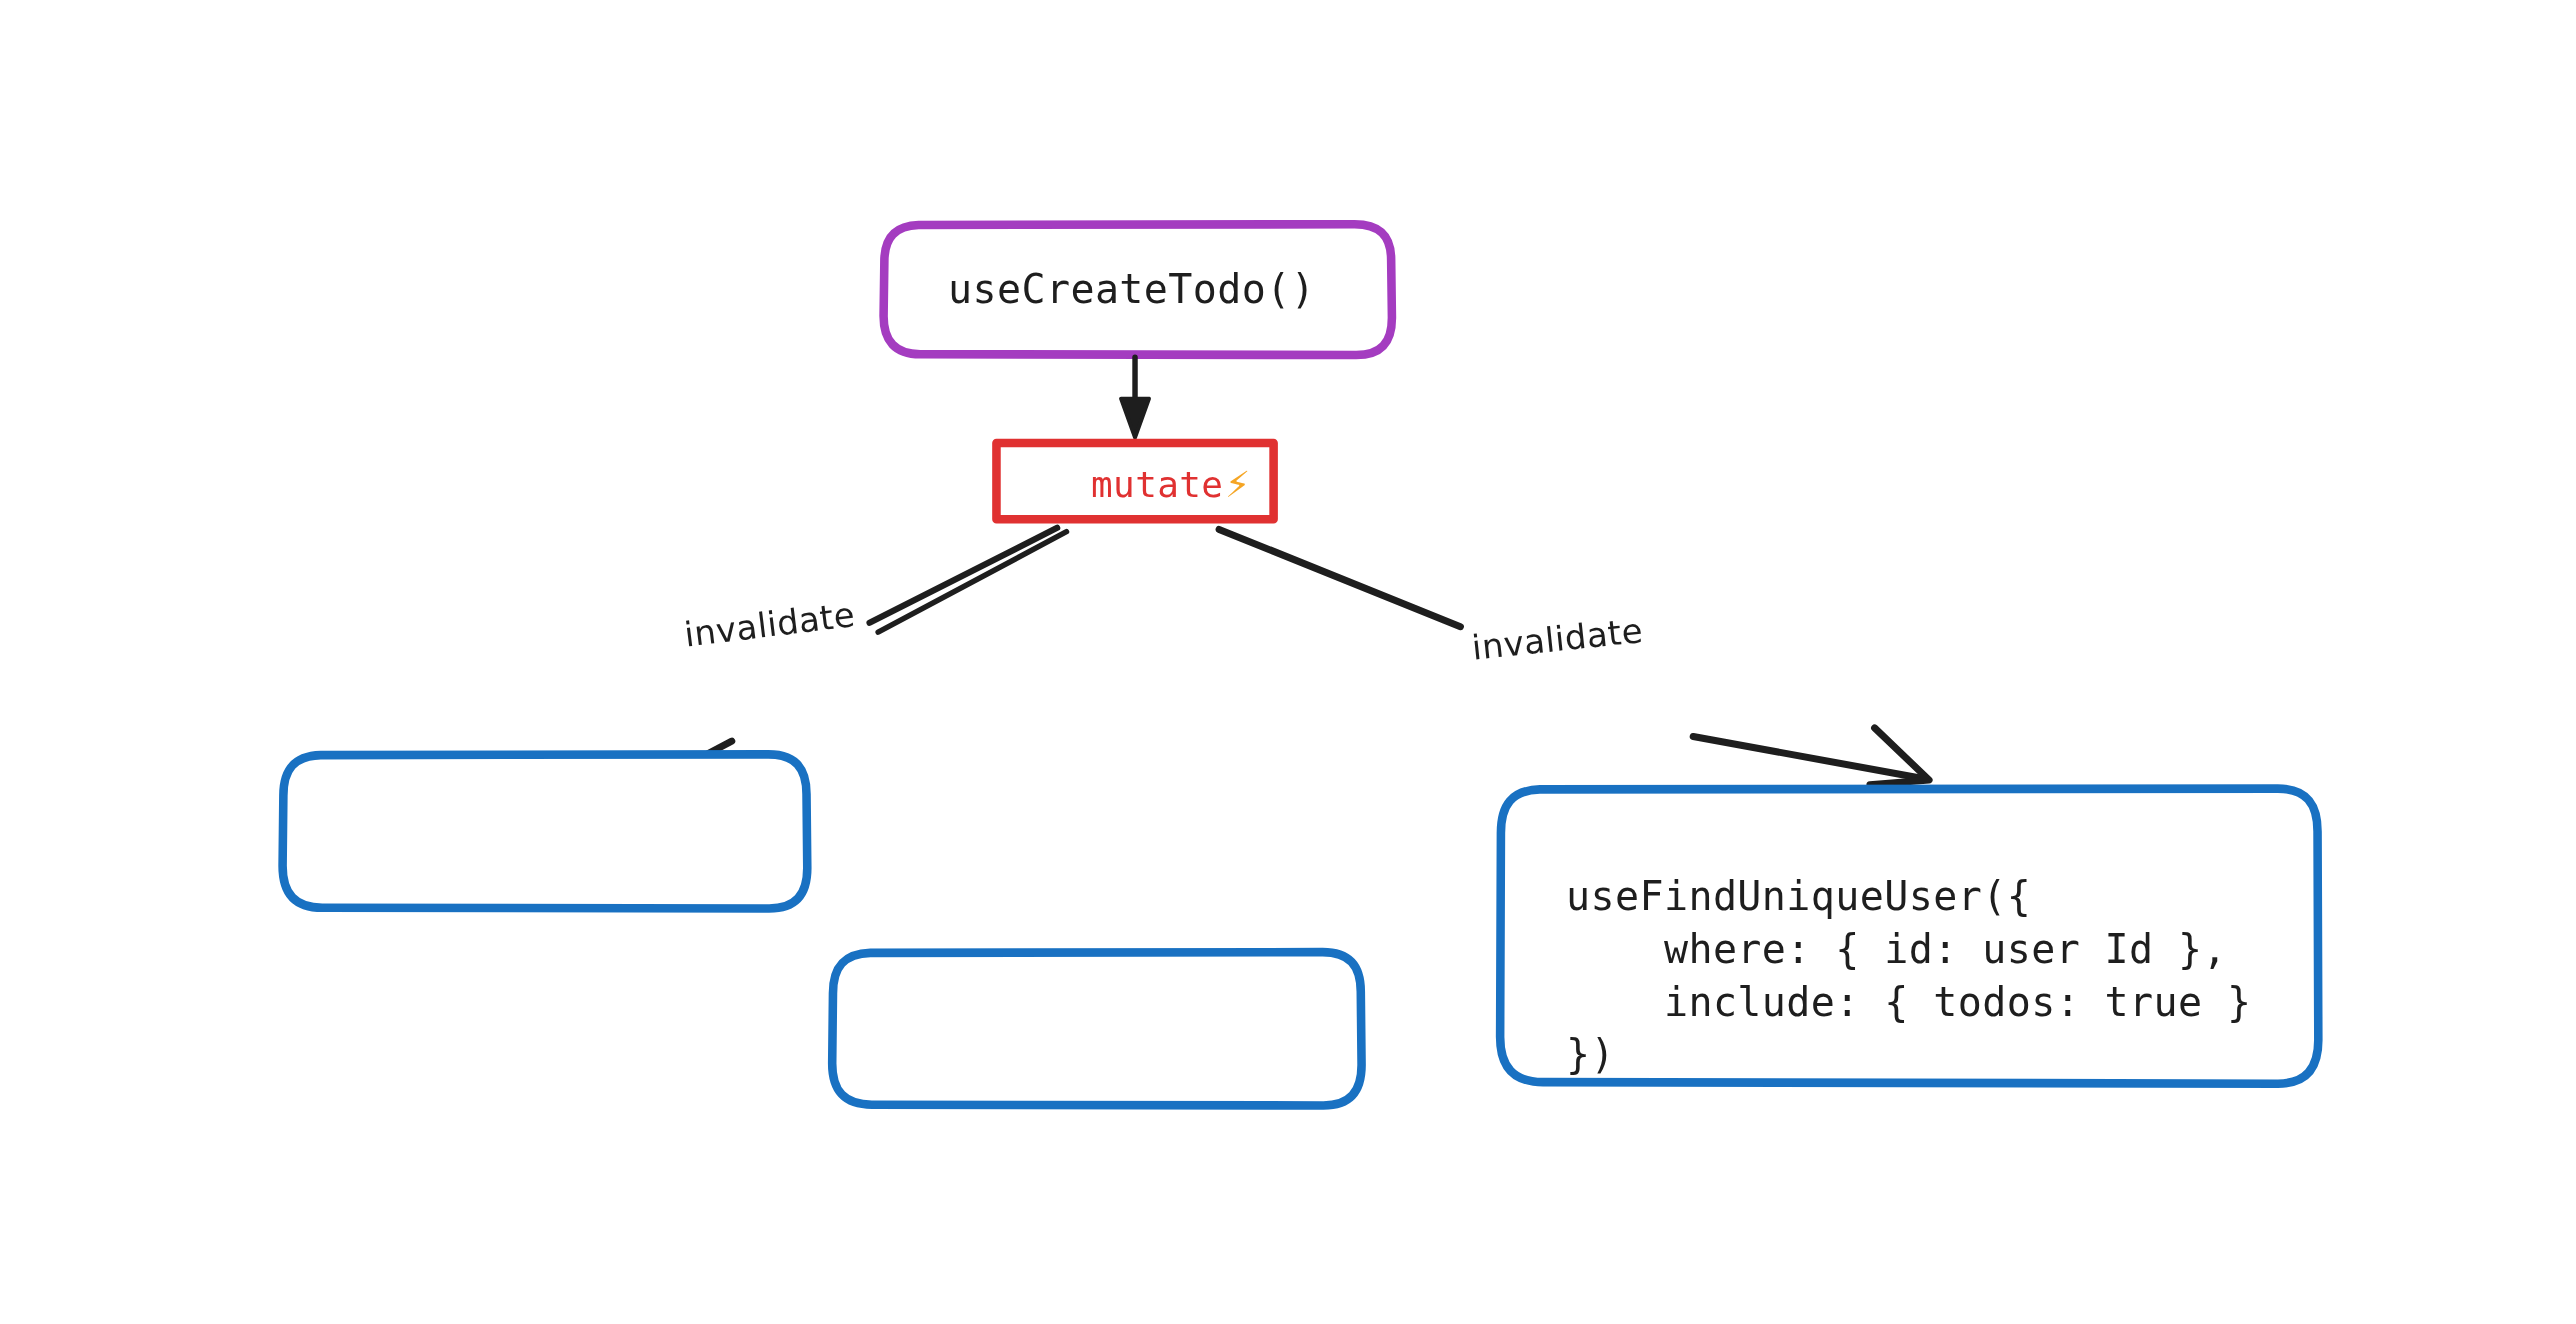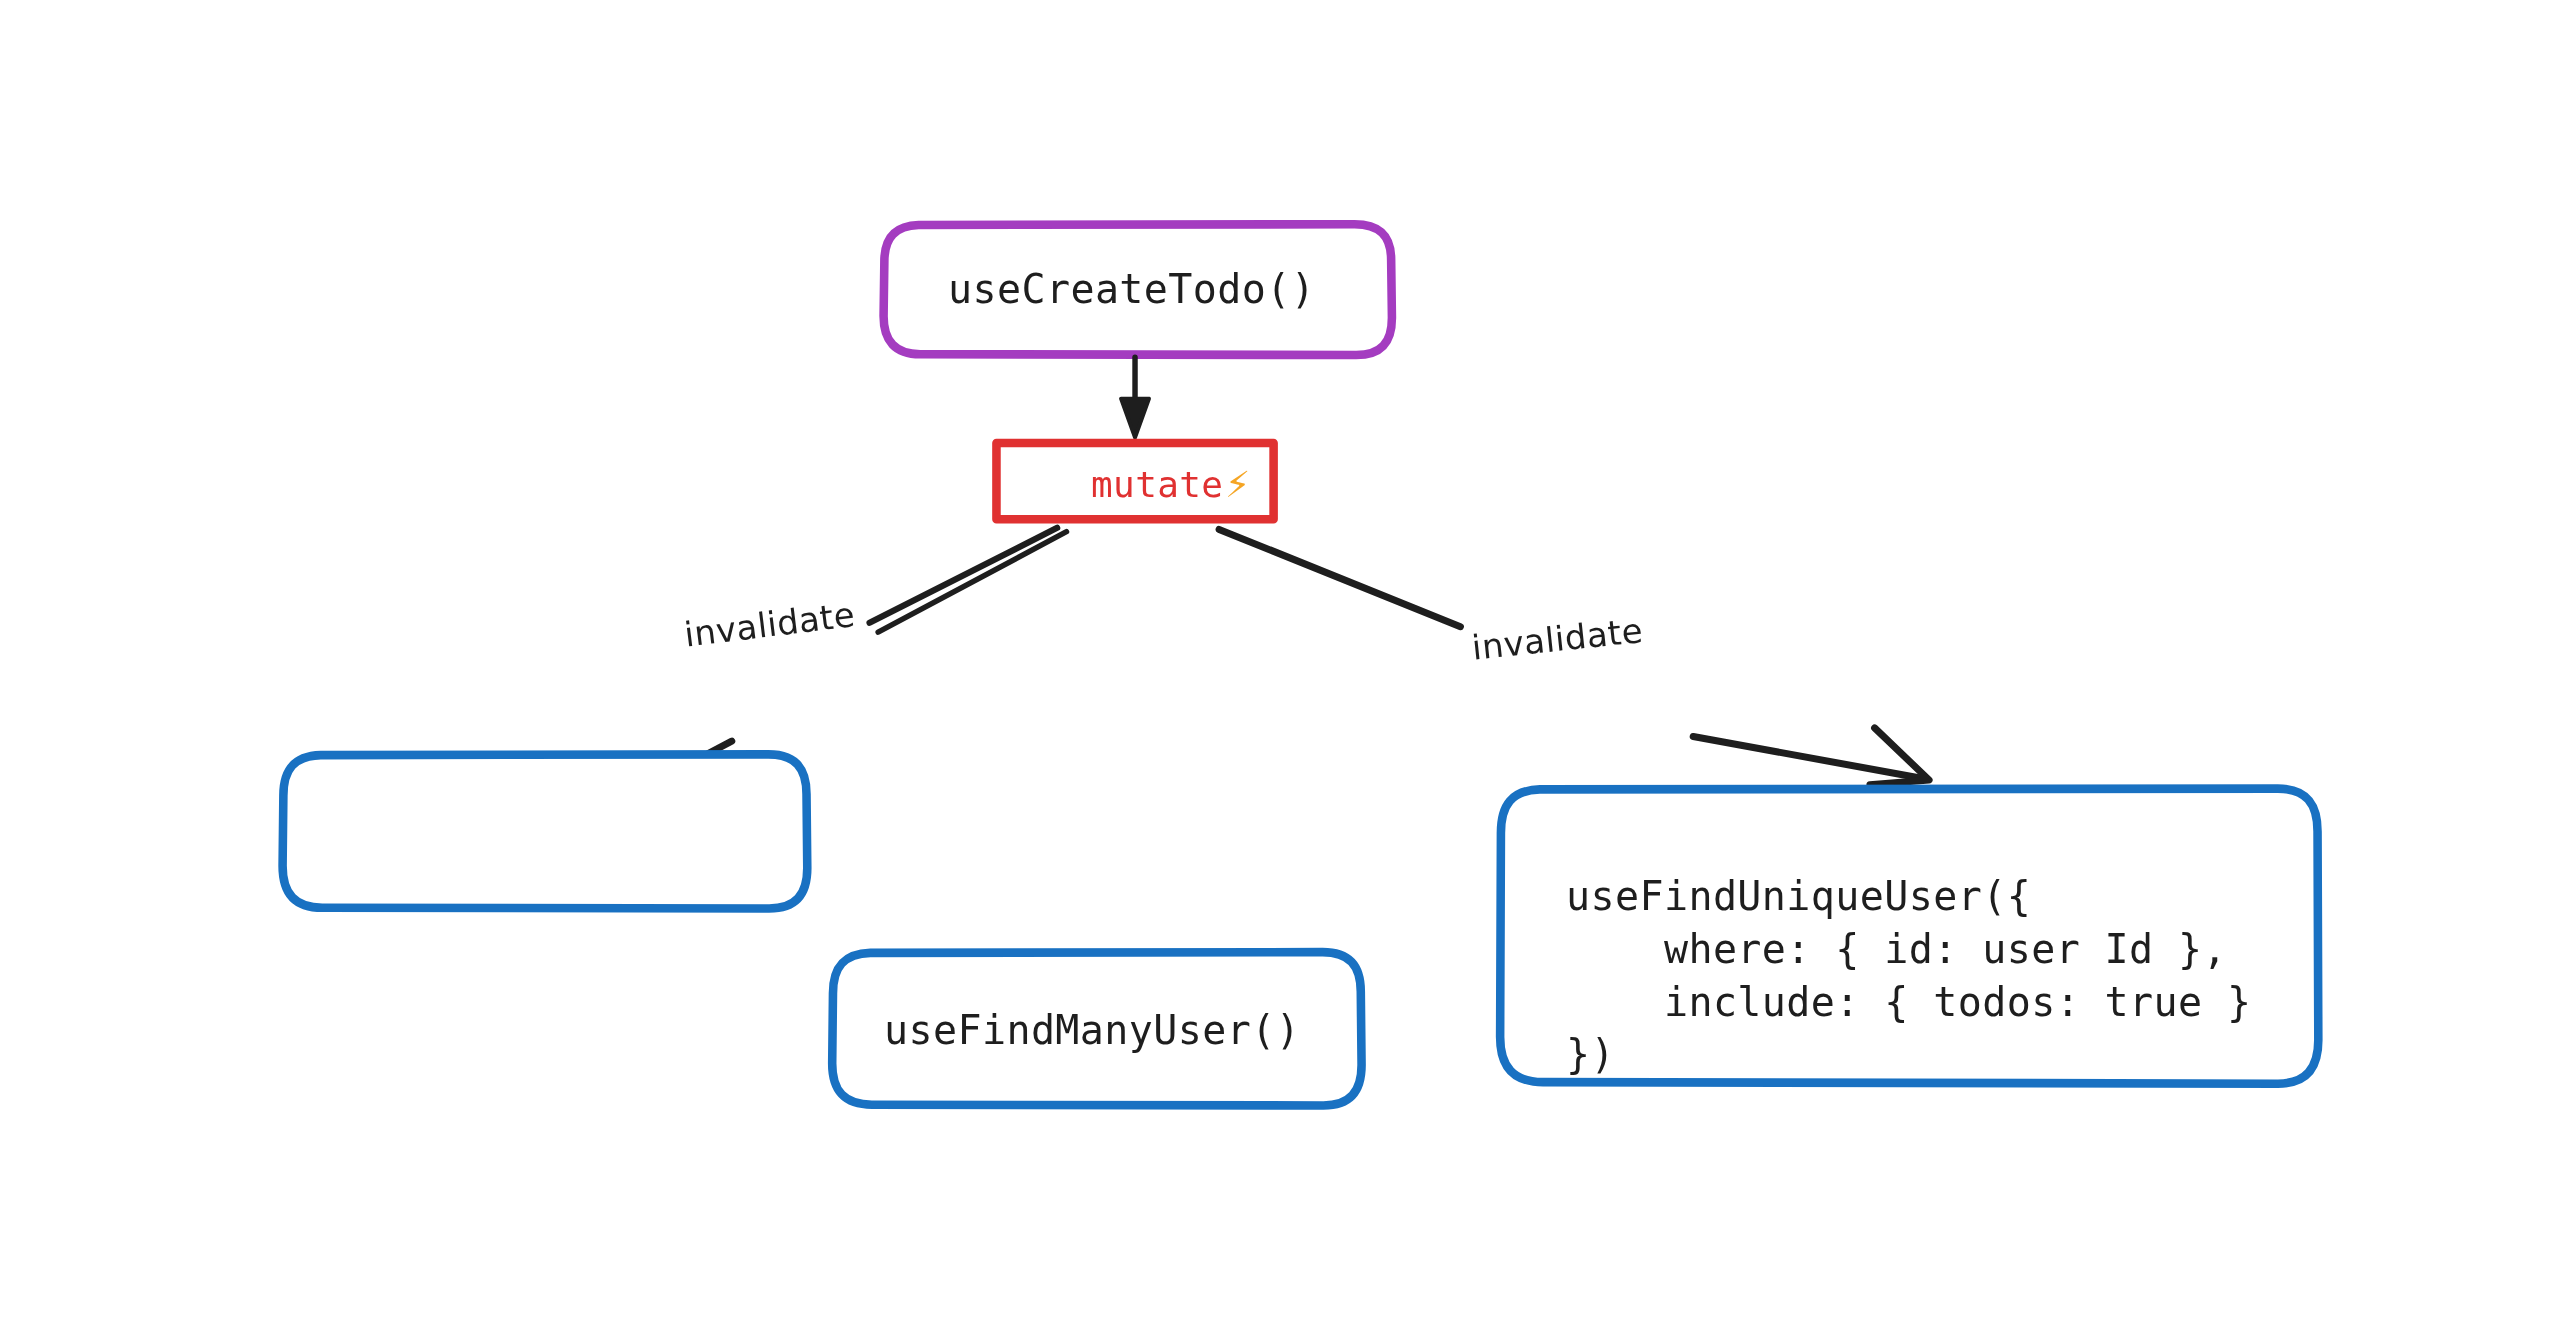--- a/index.html
+++ b/index.html
@@ -167,21 +167,20 @@
                C 2977 1032, 2962 1013, 2926 1013
                Z" fill="#ffffff" stroke="#1971c2" stroke-width="11" stroke-linecap="round" stroke-linejoin="round"></path>
     </g>
   </svg>
 
   <div class="node-label" id="label-useCreateTodo">useCreateTodo()</div>
 
   <div class="node-label" id="label-mutate"><span>mutate</span><span class="bolt">⚡</span></div>
 
 
-  <div class="node-label" id="label-useFindManyUser">useFindManyUser()</div>
 
   <div class="node-label" id="label-useFindUniqueUser">useFindUniqueUser({
     where: { id: user Id },
     include: { todos: true }
 })</div>
 
   <div class="edge-label" id="label-invalidate-left">invalidate</div>
 
   <div class="edge-label" id="label-invalidate-right">invalidate</div>
 

